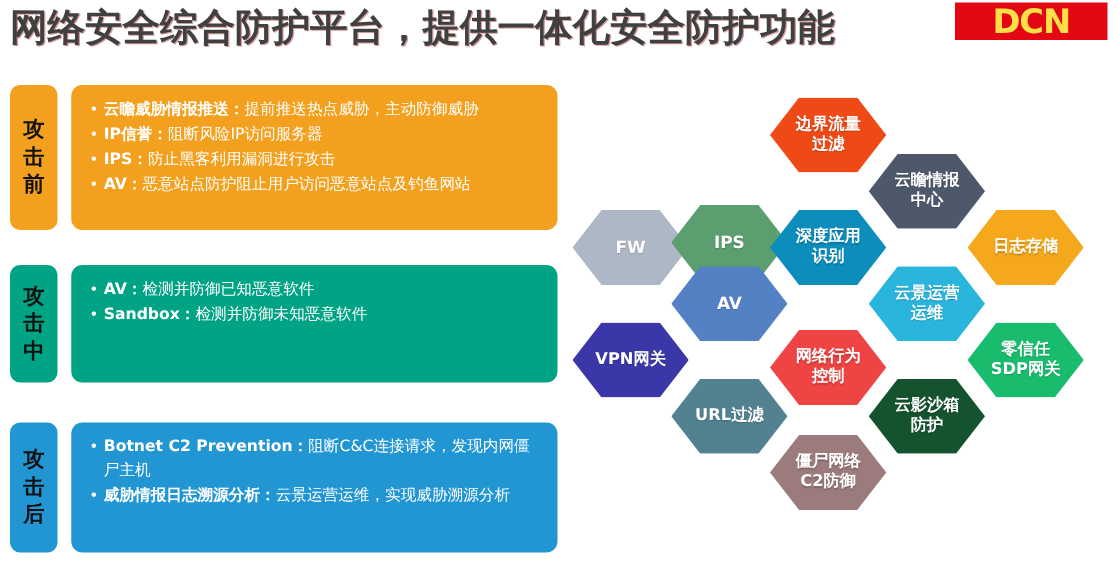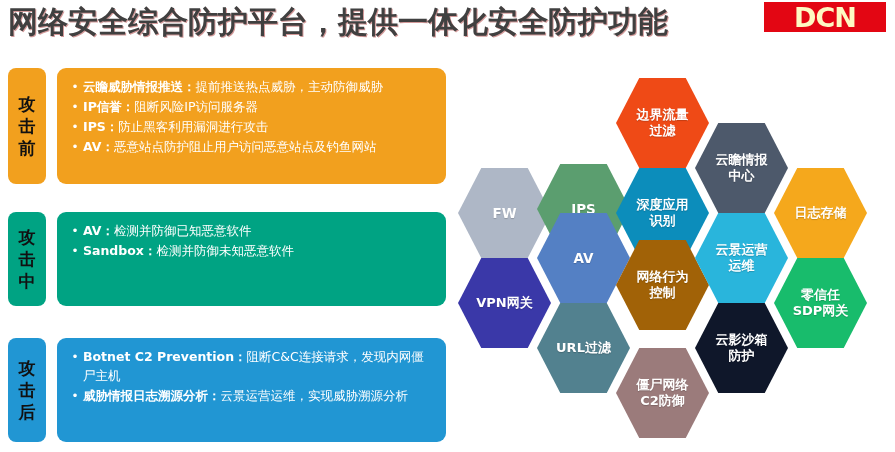--- a/index.html
+++ b/index.html
@@ -20,21 +20,21 @@
     letter-spacing:0px;white-space:nowrap;
     text-shadow:1px 1px 0 rgba(160,30,30,.45);
     font-family:"DejaVu Sans","Liberation Sans",sans-serif;
   }
   .logo{
     position:absolute;left:764px;top:2px;width:122px;height:30px;
     background:#E30613;
     display:flex;align-items:center;justify-content:center;
   }
   .logo-text{
-    font-size:27px;font-weight:bold;color:#fef9c3;letter-spacing:-1px;
+    font-size:27px;font-weight:bold;color:#fde047;letter-spacing:-1px;
     font-family:"DejaVu Sans","Liberation Sans",sans-serif;
     line-height:1;
   }
 
   
   .stage{position:absolute;left:0;}
   .stage-tab{
     position:absolute;left:8px;top:0;width:38px;
     border-radius:8px;
     display:flex;flex-direction:column;align-items:center;justify-content:center;
@@ -65,21 +65,21 @@
 
   
   .s-pre  .stage-tab,.s-pre  .stage-body{background:#F2A01E;}
   .s-mid  .stage-tab,.s-mid  .stage-body{background:#00A383;}
   .s-post .stage-tab,.s-post .stage-body{background:#2196D3;}
 
   
   .hexwrap{position:absolute;left:450px;top:52px;width:445px;height:400px;}
   .hex{
     position:absolute;
-    width:93px;height:90px;
+    width:93px;height:60px;
     -webkit-clip-path:polygon(25% 0%,75% 0%,100% 50%,75% 100%,25% 100%,0% 50%);
     clip-path:polygon(25% 0%,75% 0%,100% 50%,75% 100%,25% 100%,0% 50%);
     display:flex;align-items:center;justify-content:center;
     text-align:center;
     color:#ffffff;font-weight:bold;
     box-sizing:border-box;
   }
   .hex .hex-label{
     display:block;width:64px;
     font-size:13px;line-height:16px;
@@ -177,33 +177,33 @@
       </div>
       <div class="hex" style="left: 87px; top: 251px; background: rgb(82, 129, 143);">
         <span class="hex-label">URL过滤</span>
       </div>
       <div class="hex" style="left: 166px; top: 26px; background: rgb(239, 74, 22);">
         <span class="hex-label">边界流量过滤</span>
       </div>
       <div class="hex" style="left: 166px; top: 116px; background: rgb(12, 141, 187);">
         <span class="hex-label">深度应用识别</span>
       </div>
-      <div class="hex" style="left: 166px; top: 188px; background: #a16207;">
+      <div class="hex" style="left: 166px; top: 212px; background: #ef4444;">
         <span class="hex-label">网络行为控制</span>
       </div>
       <div class="hex" style="left: 166px; top: 296px; background: rgb(155, 123, 123);">
         <span class="hex-label">僵尸网络C2防御</span>
       </div>
       <div class="hex" style="left: 245px; top: 71px; background: rgb(77, 89, 107);">
         <span class="hex-label">云瞻情报中心</span>
       </div>
       <div class="hex" style="left: 245px; top: 161px; background: rgb(41, 181, 220);">
         <span class="hex-label">云景运营运维</span>
       </div>
-      <div class="hex" style="left: 245px; top: 251px; background: #0f172a; align-items: center;">
+      <div class="hex" style="left: 245px; top: 251px; background: #14532d; align-items: center;">
         <span class="hex-label">云影沙箱防护</span>
       </div>
       <div class="hex" style="left: 324px; top: 116px; background: rgb(245, 168, 28);">
         <span class="hex-label">日志存储</span>
       </div>
       <div class="hex" style="left: 324px; top: 206px; background: rgb(24, 188, 108);">
         <span class="hex-label">零信任SDP网关</span>
       </div>
     </div>
 

